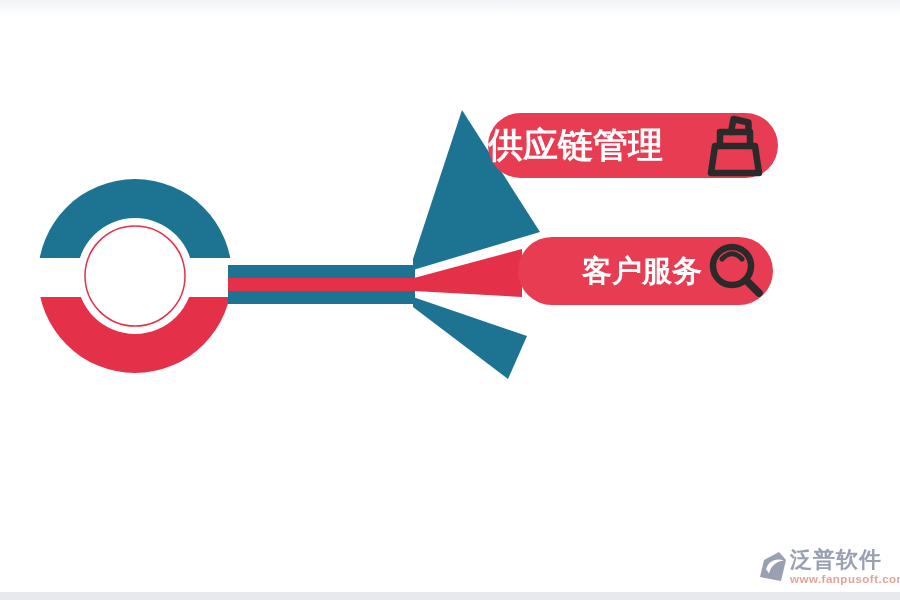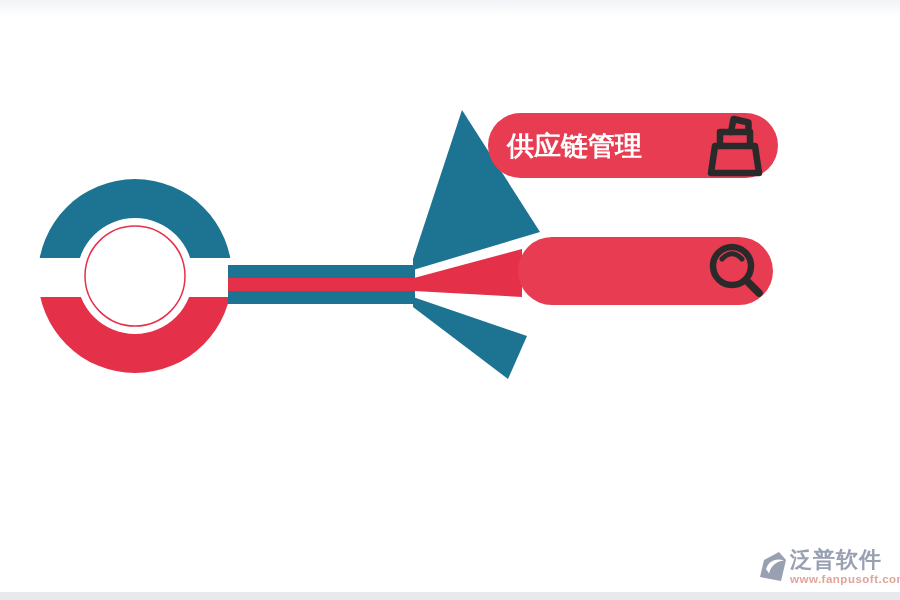--- a/index.html
+++ b/index.html
@@ -12,21 +12,21 @@
     position:absolute;display:flex;align-items:center;
     background:#e73c52;border-radius:40px;z-index:3;
     box-sizing:border-box;
   }
   .pill-label{
     color:#ffffff;font-weight:bold;white-space:nowrap;
     font-family:"Liberation Sans",sans-serif;
   }
   .pill-icon{position:absolute;display:block;}
   #pill-1{left:488px;top:113px;width:290px;height:65px;}
-  #pill-1 .pill-label{font-size:27px;margin-left:19px;}
+  #pill-1 .pill-label{font-size:35px;}
   #pill-1 .pill-icon{right:15px;top:1px;}
   #pill-2{left:518px;top:237px;width:255px;height:68px;}
   #pill-2 .pill-label{font-size:30px;margin-left:64px;}
   #pill-2 .pill-icon{right:8px;top:5px;}
   #pill-3{left:512px;top:338px;width:263px;height:66px;}
   #pill-3 .pill-label{font-size:29px;margin-left:69px;}
   #pill-3 .pill-icon{right:14px;top:3px;}
   #watermark{
     position:absolute;left:758px;top:548px;z-index:4;
     display:flex;align-items:flex-start;
@@ -77,20 +77,21 @@
     <svg class="pill-icon" width="60" height="64" viewBox="0 0 60 64">
       <g fill="none" stroke="#2b2a2b" stroke-width="6.5" stroke-linejoin="round" stroke-linecap="round">
         <path d="M28,18 L30.5,5 L45.5,8.5 L45.5,18"></path>
         <path d="M17,32 L17,18 L47,18 L47,32"></path>
         <path d="M12,32 L8,59 L56,59 L52,32 Z"></path>
       </g>
     </svg>
   </div>
 
   <div class="pill" id="pill-2">
+    <span class="pill-label">客户服务</span>
     <svg class="pill-icon" width="58" height="58" viewBox="0 0 58 58">
       <circle cx="25" cy="24" r="19" fill="none" stroke="#2b2a2b" stroke-width="6.5"></circle>
       <path d="M15,17 Q25,6.5 35,17" fill="none" stroke="#2b2a2b" stroke-width="5" stroke-linecap="round"></path>
       <line x1="39" y1="38" x2="52" y2="51" stroke="#2b2a2b" stroke-width="7.5" stroke-linecap="round"></line>
     </svg>
   </div>
 
 
   <div id="watermark">
     <svg id="wm-logo" width="29" height="31" viewBox="0 0 29 31">

